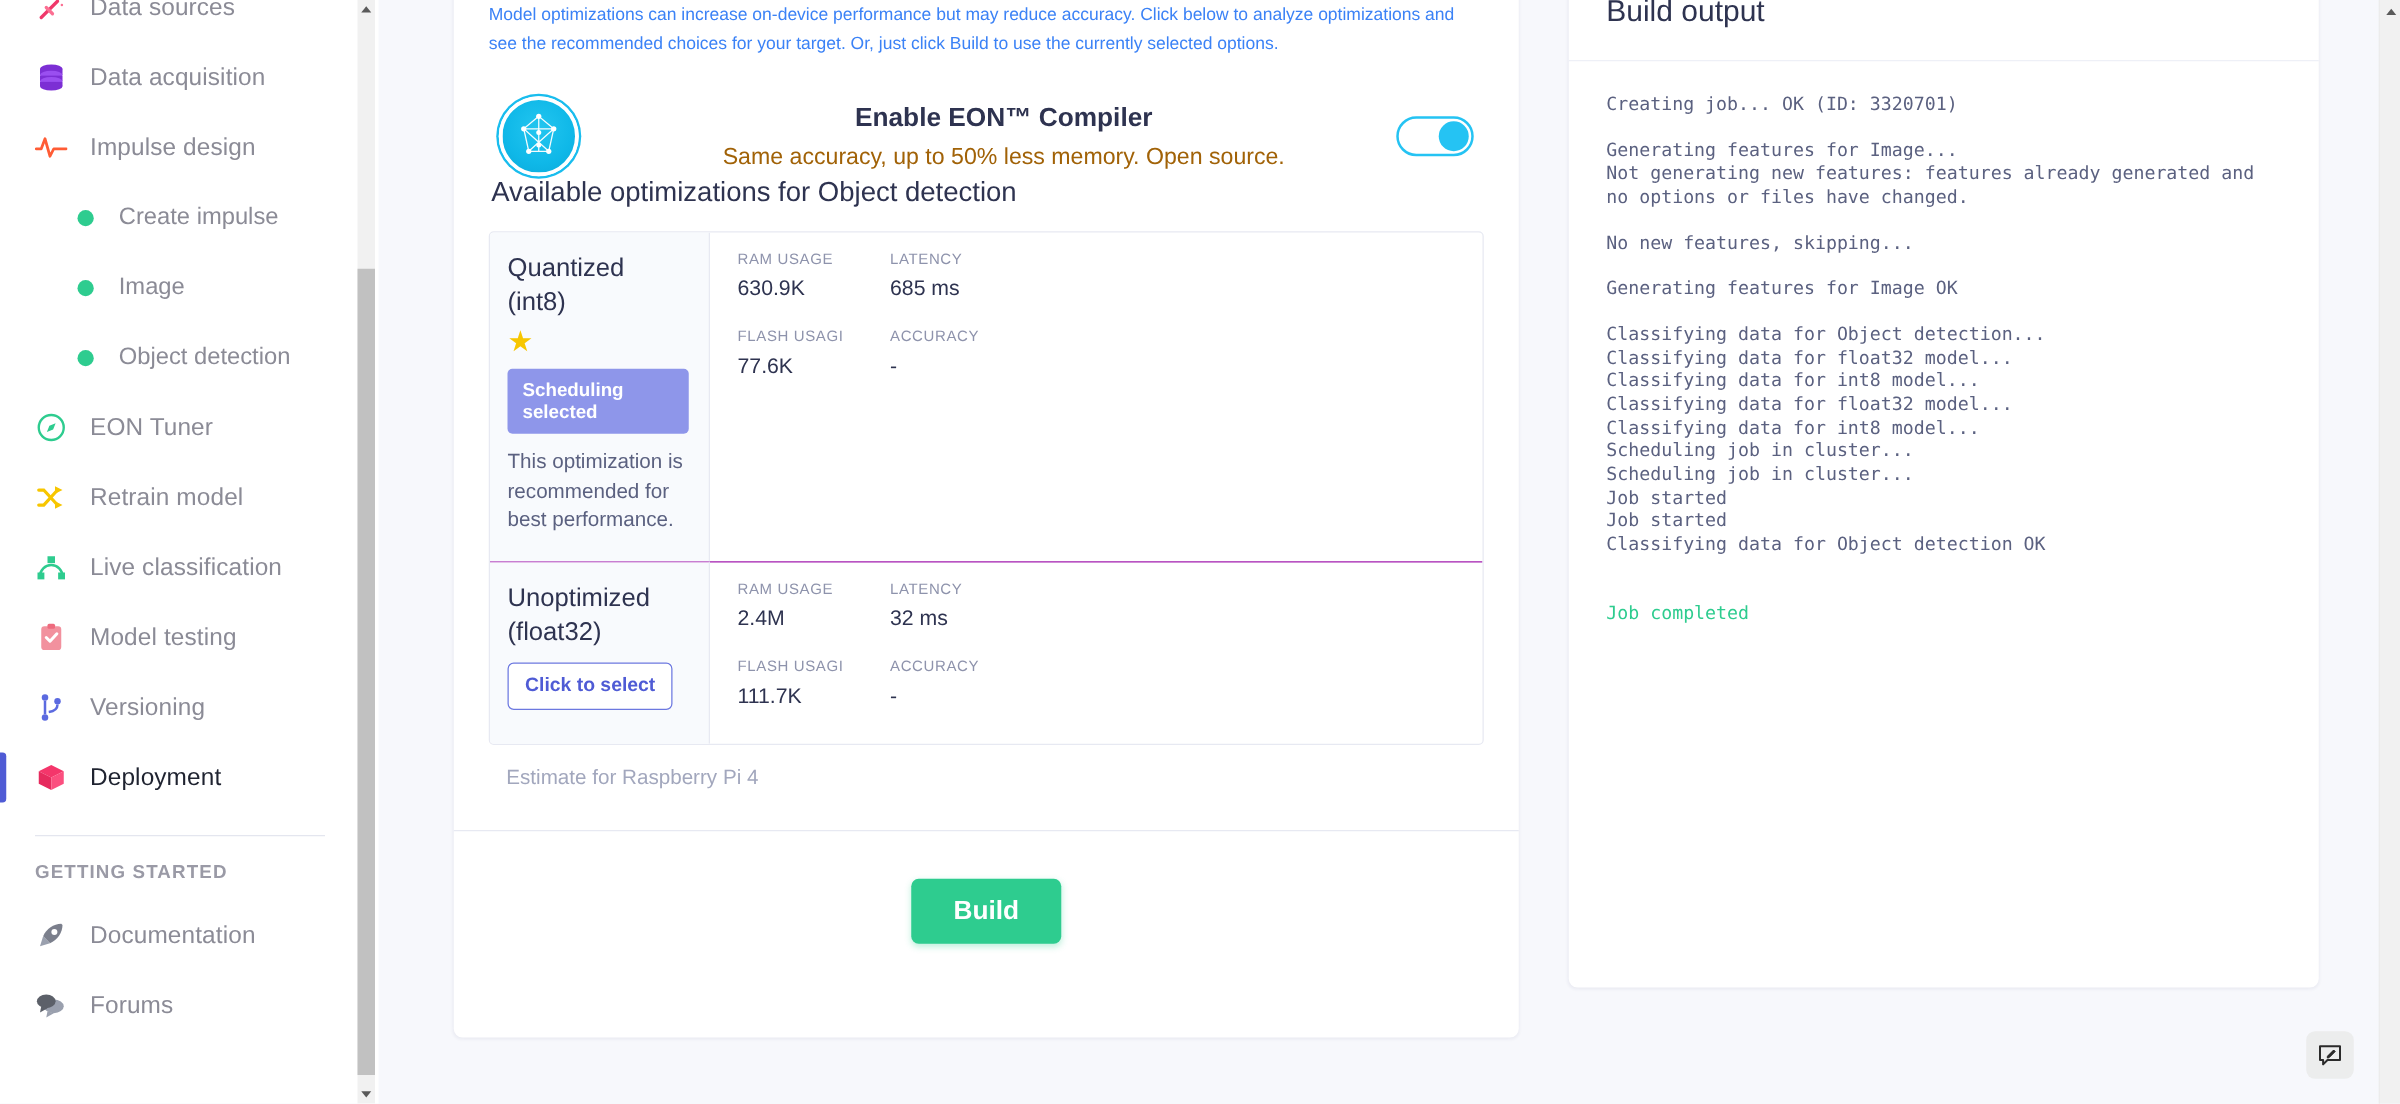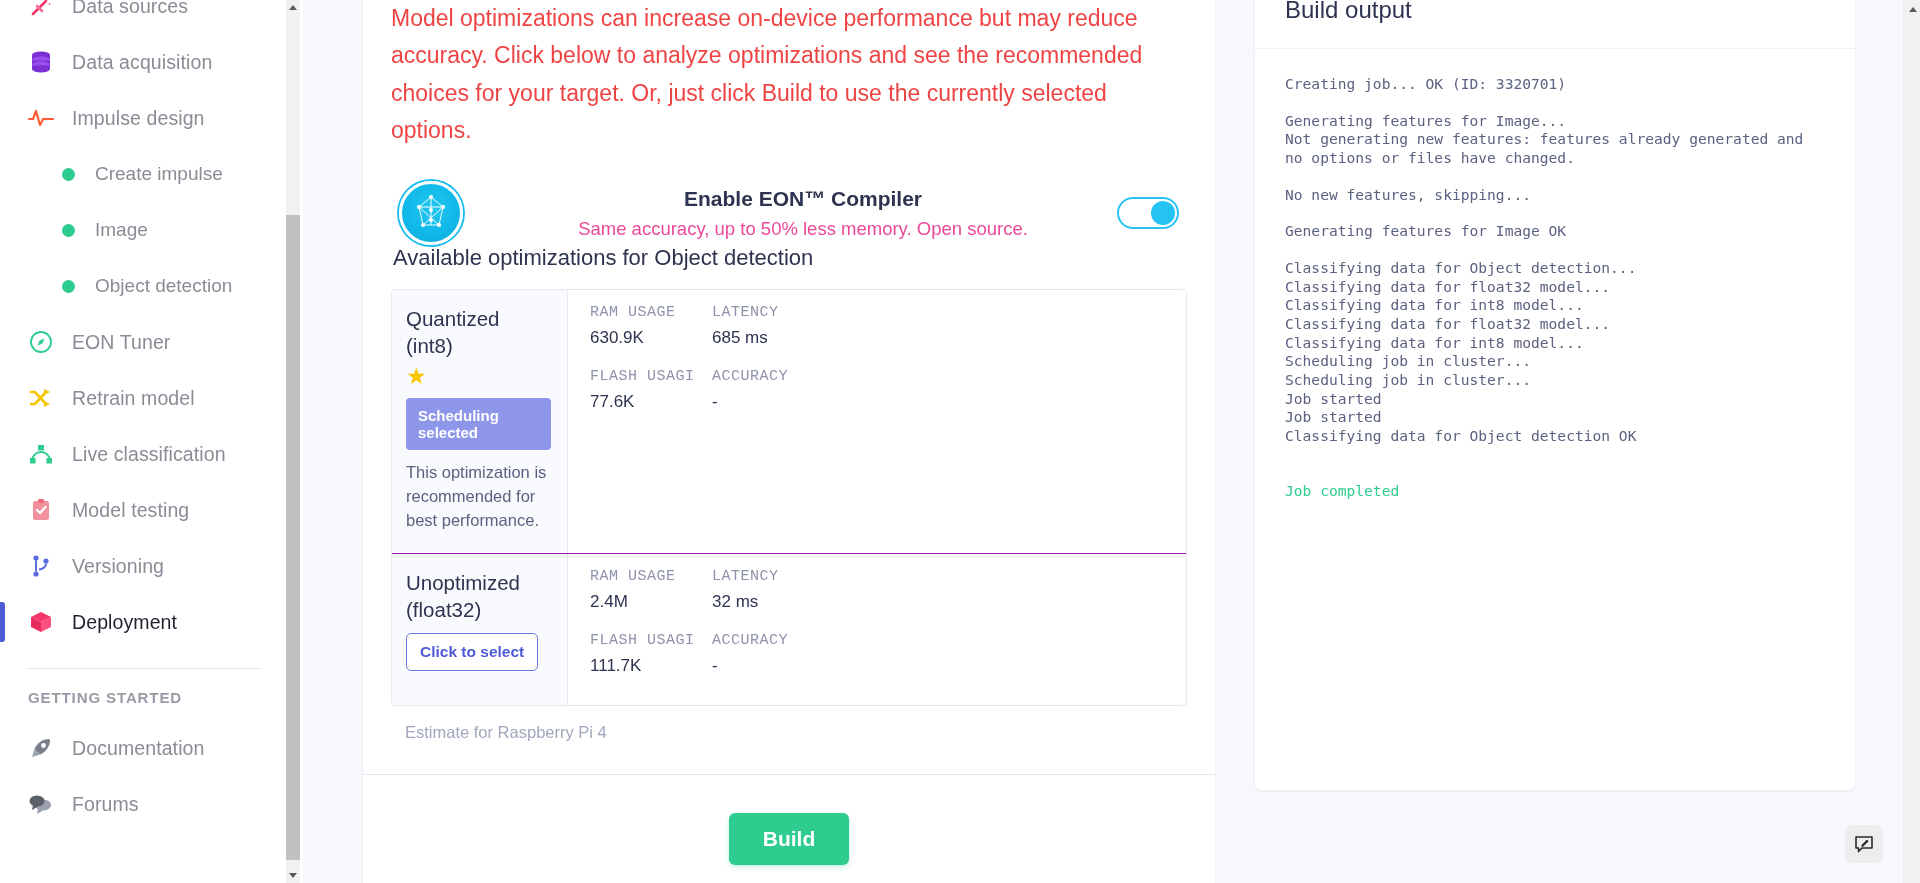--- a/index.html
+++ b/index.html
@@ -156,23 +156,23 @@
     box-shadow: 0 1px 3px rgba(30,35,80,.07);
   }
 
   .left-card {
     width: 852px;
     flex: 0 0 852px;
     padding: 30px 28px 0 28px;
     min-height: 860px;
   }
   .intro {
-    font-size: 23px;
+    font-size: 14px;
     line-height: 1.62;
-    color: #ef4444;
+    color: #3b82f6;
     max-width: 800px;
     margin: 0 0 32px 0;
   }
 
   .eon-row {
     display: flex;
     align-items: center;
     padding: 0 8px 0 8px;
     text-align: center;
   }
@@ -190,21 +190,21 @@
   }
   .eon-texts { flex: 1 1 auto; }
   .eon-title {
     font-size: 21px;
     font-weight: 700;
     color: #2e3350;
     margin-bottom: 7px;
   }
   .eon-sub {
     font-size: 18.5px;
-    color: #ec4899;
+    color: #a16207;
   }
   .toggle {
     width: 62px; height: 32px;
     border-radius: 17px;
     border: 2px solid #25c3f3;
     background: #ffffff;
     position: relative;
     flex: 0 0 62px;
     cursor: pointer;
   }
@@ -281,28 +281,27 @@
   .opt-right {
     flex: 1 1 auto;
     padding: 14px 0 14px 22px;
   }
   .metric-grid {
     display: grid;
     grid-template-columns: 122px 150px;
     row-gap: 6px;
   }
   .metric-label {
-    font-size: 15px;
+    font-size: 12px;
     color: #8e93ac;
     letter-spacing: .5px;
     white-space: nowrap;
     overflow: hidden;
     max-width: 112px;
     text-overflow: clip;
-    font-family: Liberation Mono, monospace;
   }
   .metric-value {
     font-size: 17px;
     color: #2e3350;
     line-height: 1.25;
     margin-bottom: 14px;
   }
   .estimate-note {
     font-size: 16.5px;
     color: #a2a7bd;

